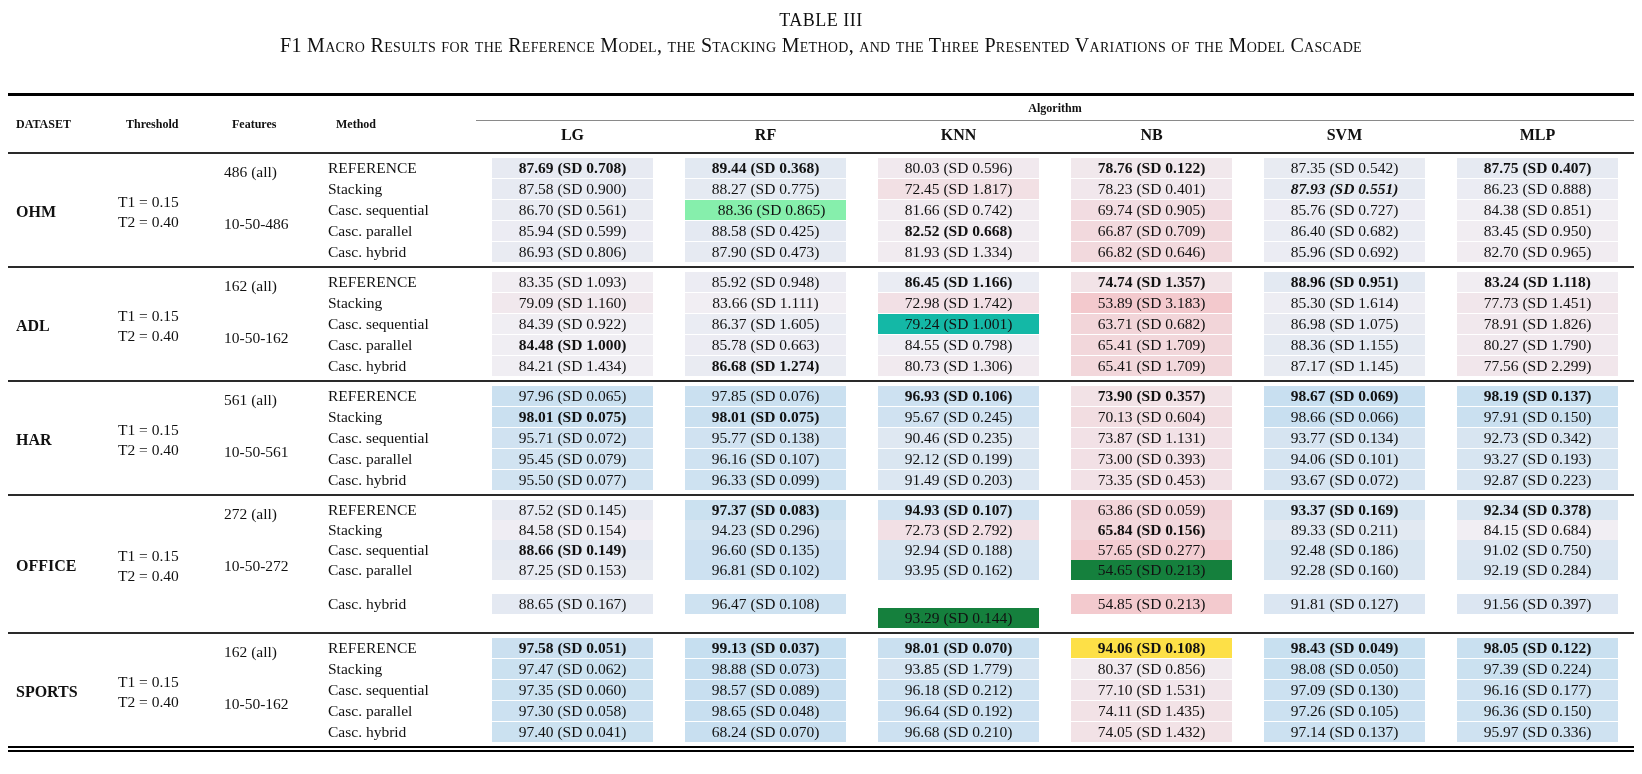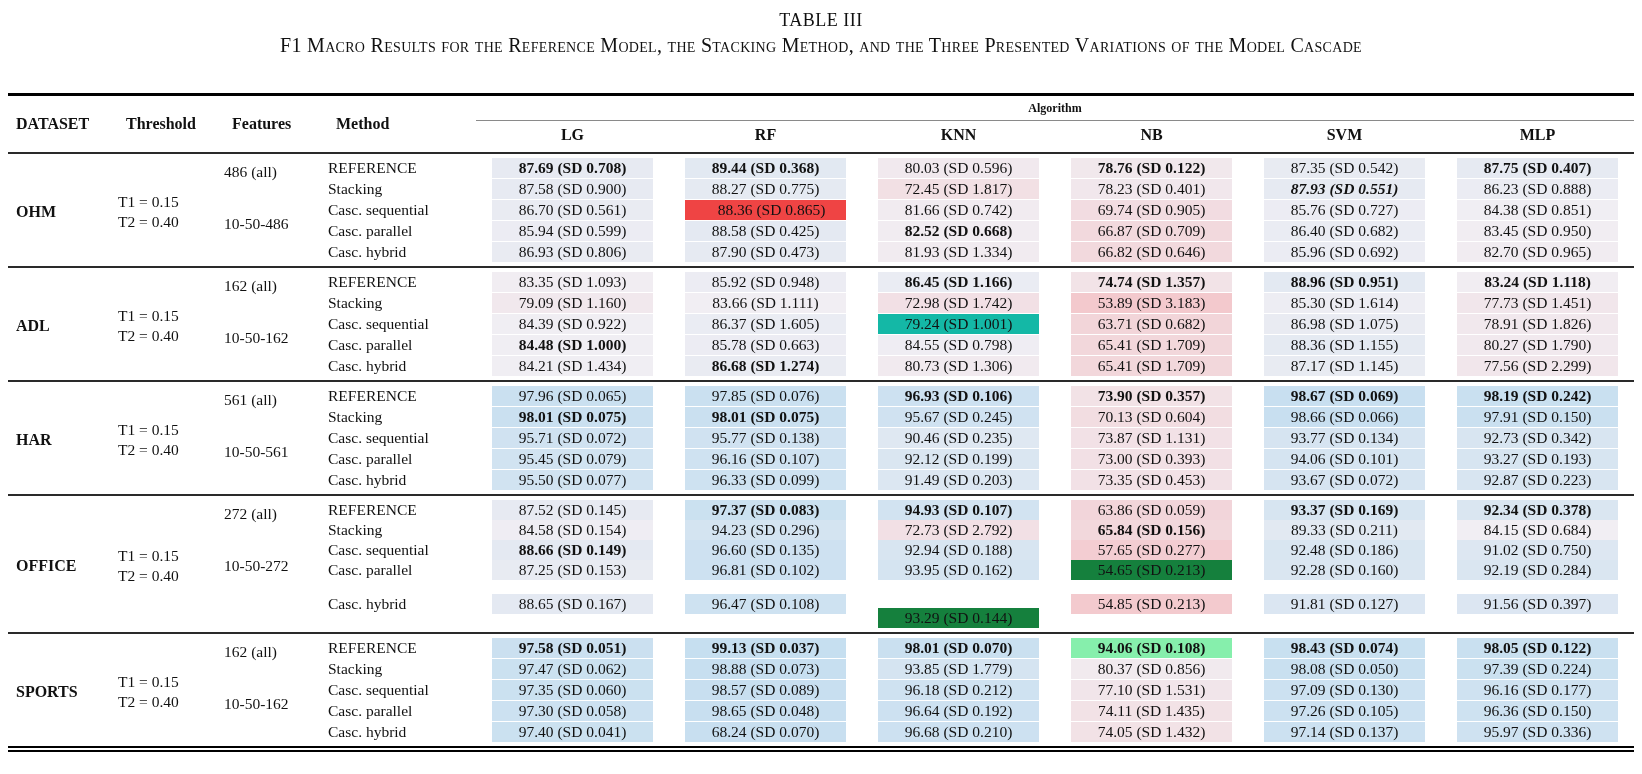--- a/index.html
+++ b/index.html
@@ -5,21 +5,21 @@
   html,body{margin:0;padding:0;background:#ffffff;}
   body{width:1642px;height:774px;font-family:"Liberation Serif",serif;color:#111;}
   .page{width:1642px;height:774px;position:relative;overflow:hidden;}
   .caption{margin-top:10px;text-align:center;}
   .caption .title{font-size:18px;letter-spacing:.5px;}
   .caption .subtitle{font-size:20px;font-variant:small-caps;letter-spacing:.3px;margin-top:3px;white-space:nowrap;}
   table.results{width:1626px;margin:36px 8px 0 8px;border-collapse:collapse;table-layout:fixed;
     border-top:3px solid #000;border-bottom:6px double #000;}
   col.c-dataset{width:110px;} col.c-threshold{width:106px;} col.c-features{width:104px;} col.c-method{width:148px;}
   col.c-algo{width:193px;}
-  thead th{font-weight:bold;font-size:16px;vertical-align:middle;}
+  thead th{font-weight:bold;font-size:12px;vertical-align:middle;}
   th.left-head{text-align:left;padding-left:8px;}
   th.algo-group{text-align:center;padding:5px 2px 4px 2px;border-bottom:1.5px solid #8a8a8a;font-size:12px;}
   tr.hrow2 th{text-align:center;padding:5px 0 8px 0;font-size:16px;}
   tbody{border-top:2px solid #2a2a2a;}
   tbody:first-of-type{border-top:none;}
   thead{border-bottom:2px solid #2a2a2a;}
   td{padding:0;font-size:15.5px;line-height:20px;vertical-align:middle;}
   tbody tr:first-child td{padding-top:4px;}
   tbody tr:last-child td{padding-bottom:4px;}
   td.cell-dataset{font-weight:bold;text-align:left;padding-left:8px;font-size:16px;}
@@ -125,21 +125,21 @@
           <td class="cell-result">
             <div class="block" style="background: rgb(235, 236, 243);">86.23 (SD 0.888)</div>
           </td>
         </tr>
         <tr>
           <td class="cell-method">Casc. sequential</td>
           <td class="cell-result">
             <div class="block" style="background: rgb(233, 235, 242);">86.70 (SD 0.561)</div>
           </td>
           <td class="cell-result">
-            <div class="block" style="background: #ef4444; padding-left: 12px;">88.36 (SD 0.865)</div>
+            <div class="block" style="background: #86efac; padding-left: 12px;">88.36 (SD 0.865)</div>
           </td>
           <td class="cell-result">
             <div class="block" style="background: rgb(241, 235, 240);">81.66 (SD 0.742)</div>
           </td>
           <td class="cell-result">
             <div class="block" style="background: rgb(242, 220, 225);">69.74 (SD 0.905)</div>
           </td>
           <td class="cell-result">
             <div class="block" style="background: rgb(236, 236, 243);">85.76 (SD 0.727)</div>
           </td>
@@ -331,21 +331,21 @@
           <td class="cell-result">
             <div class="block bold" style="background: rgb(205, 225, 241);">96.93 (SD 0.106)</div>
           </td>
           <td class="cell-result">
             <div class="block bold" style="background: rgb(242, 226, 230);">73.90 (SD 0.357)</div>
           </td>
           <td class="cell-result">
             <div class="block bold" style="background: rgb(200, 223, 240);">98.67 (SD 0.069)</div>
           </td>
           <td class="cell-result">
-            <div class="block bold" style="background: rgb(201, 224, 240);">98.19 (SD 0.242)</div>
+            <div class="block bold" style="background: rgb(201, 224, 240);">98.19 (SD 0.137)</div>
           </td>
         </tr>
         <tr>
           <td class="cell-method">Stacking</td>
           <td class="cell-result">
             <div class="block bold" style="background: rgb(202, 224, 240);">98.01 (SD 0.075)</div>
           </td>
           <td class="cell-result">
             <div class="block bold" style="background: rgb(202, 224, 240);">98.01 (SD 0.075)</div>
           </td>
@@ -561,24 +561,24 @@
           <td class="cell-result">
             <div class="block bold" style="background: rgb(203, 224, 240);">97.58 (SD 0.051)</div>
           </td>
           <td class="cell-result">
             <div class="block bold" style="background: rgb(198, 223, 240);">99.13 (SD 0.037)</div>
           </td>
           <td class="cell-result">
             <div class="block bold" style="background: rgb(202, 224, 240);">98.01 (SD 0.070)</div>
           </td>
           <td class="cell-result">
-            <div class="block bold" style="background: #86efac;">94.06 (SD 0.108)</div>
-          </td>
-          <td class="cell-result">
-            <div class="block bold" style="background: rgb(200, 224, 240);">98.43 (SD 0.074)</div>
+            <div class="block bold" style="background: #fde047;">94.06 (SD 0.108)</div>
+          </td>
+          <td class="cell-result">
+            <div class="block bold" style="background: rgb(200, 224, 240);">98.43 (SD 0.049)</div>
           </td>
           <td class="cell-result">
             <div class="block bold" style="background: rgb(201, 224, 240);">98.05 (SD 0.122)</div>
           </td>
         </tr>
         <tr>
           <td class="cell-method">Stacking</td>
           <td class="cell-result">
             <div class="block" style="background: rgb(203, 225, 240);">97.47 (SD 0.062)</div>
           </td>

